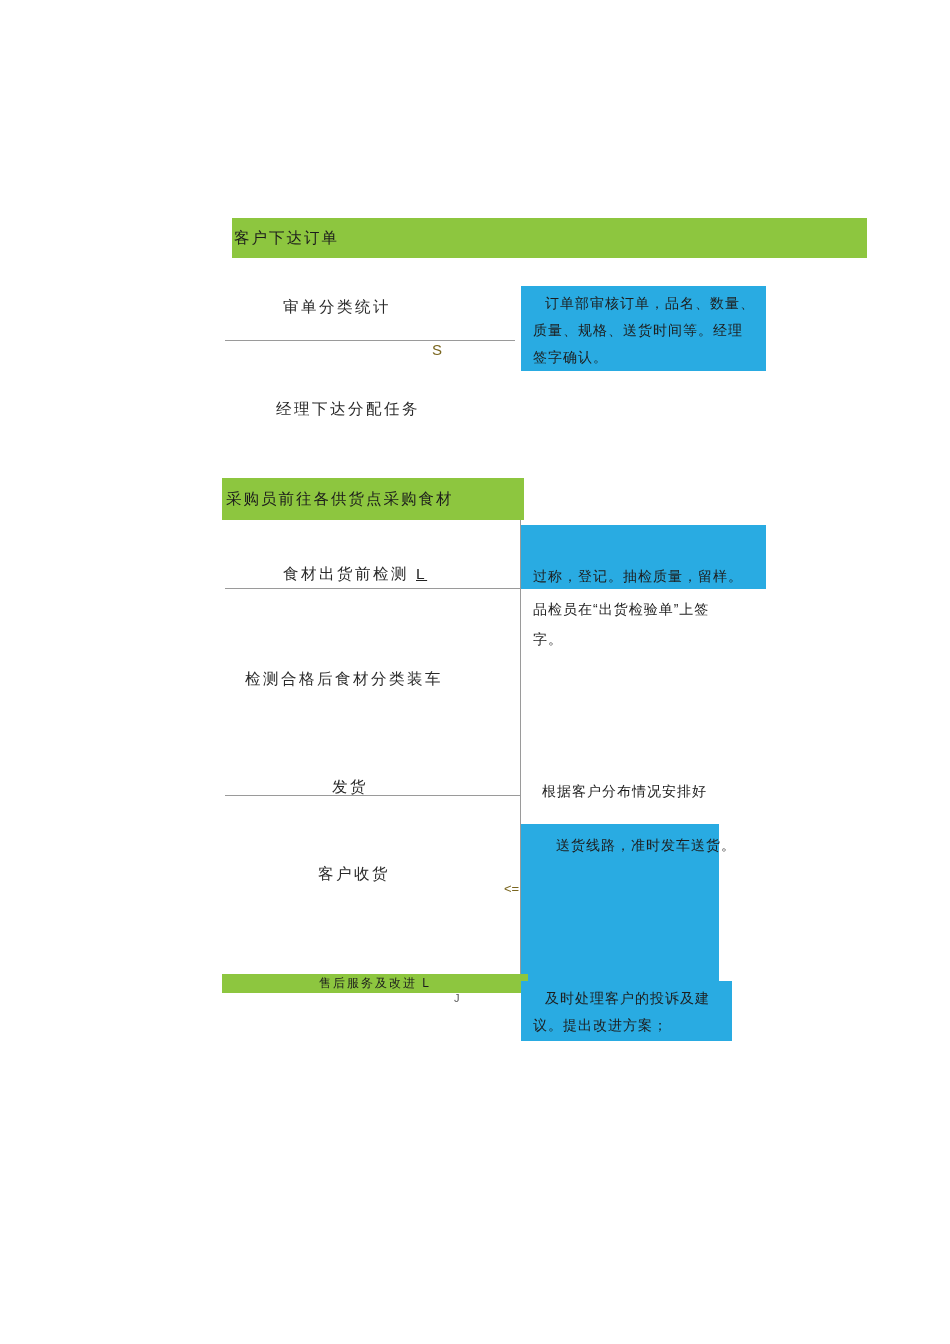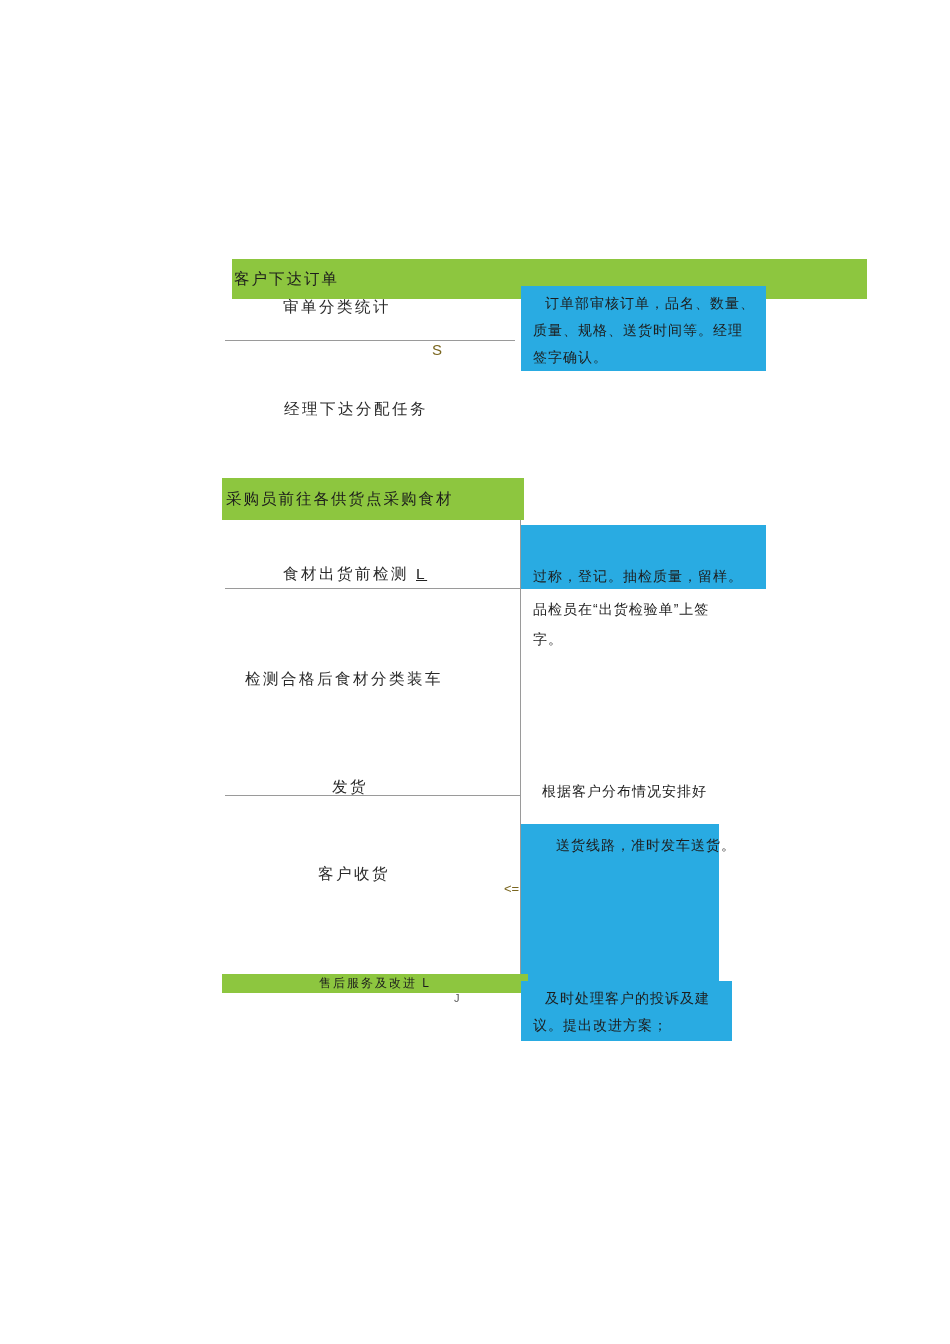--- a/index.html
+++ b/index.html
@@ -17,35 +17,35 @@
   .vline{background:#9a9a9a;width:1px;}
   .mark{color:#7a661f;font-size:15px;}
   .mark-l{margin-left:7px;text-decoration:underline;color:#222;}
   .indent{text-indent:12px;}
 </style>
 </head>
 <body>
 
 <div class="page">
 
-  <div class="abs green-bar" style="left:232px;top:218px;width:633px;height:40px;padding-left:2px;margin-top:41px;">
+  <div class="abs green-bar" style="left:232px;top:218px;width:633px;height:40px;padding-left:2px;">
     <span>客户下达订单</span>
   </div>
 
   <div class="abs step" style="left:283px;top:297px;">审单分类统计</div>
 
   <div class="abs hline" style="left:225px;top:340px;width:290px;"></div>
 
   <div class="abs mark" style="left:432px;top:341px;">S</div>
 
   <div class="abs blue-box" style="left:521px;top:286px;width:245px;height:85px;">
     <div class="note indent" style="padding:4px 10px 0 12px;">订单部审核订单，品名、数量、质量、规格、送货时间等。经理签字确认。</div>
   </div>
 
-  <div class="abs step" style="left:284px;top:399px;text-align:right;">经理下达分配任务</div>
+  <div class="abs step" style="left:276px;top:399px;text-align:right;">经理下达分配任务</div>
 
   <div class="abs green-bar" style="left:222px;top:478px;width:298px;height:42px;padding-left:4px;text-align:right;">
     <span>采购员前往各供货点采购食材</span>
   </div>
 
   <div class="abs vline" style="left:520px;top:520px;height:454px;"></div>
 
   <div class="abs blue-box" style="left:521px;top:525px;width:245px;height:64px;">
     <div class="note" style="padding:38px 8px 0 12px;white-space:nowrap;">过称，登记。抽检质量，留样。</div>
   </div>

